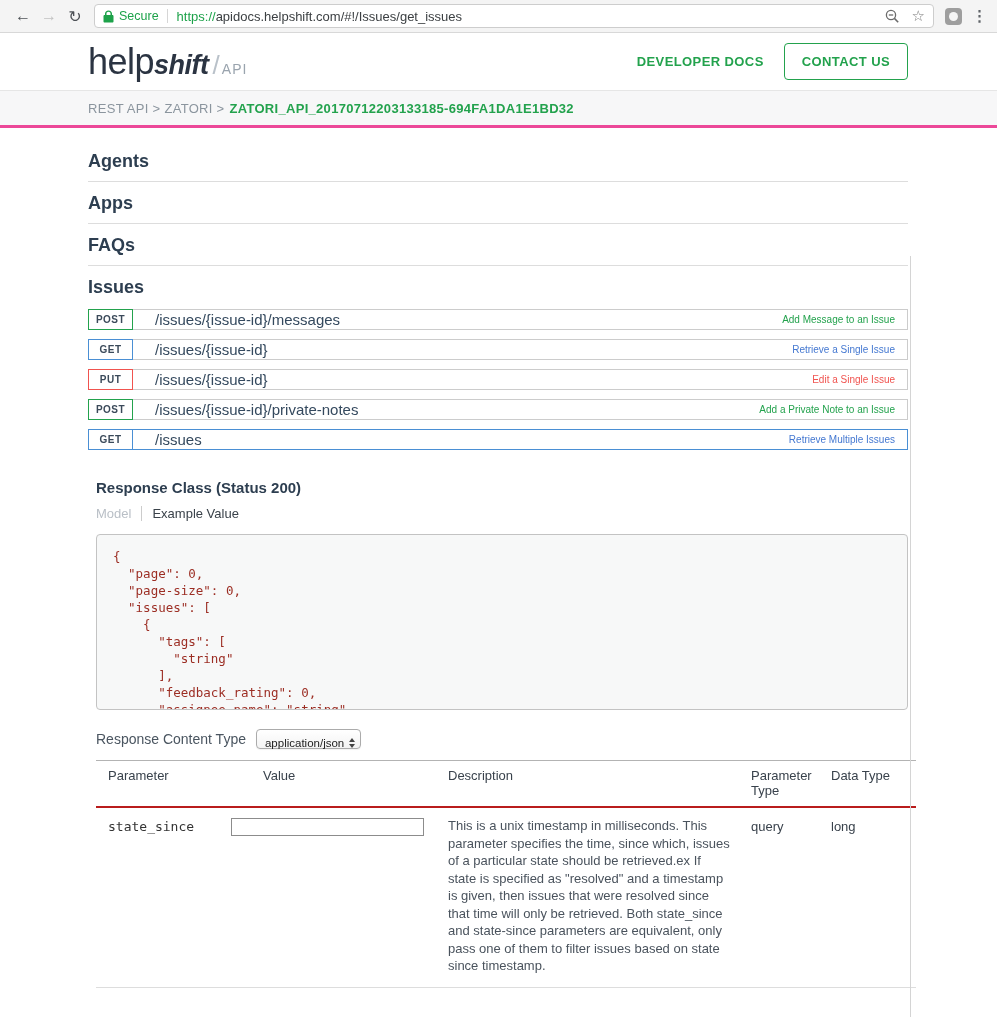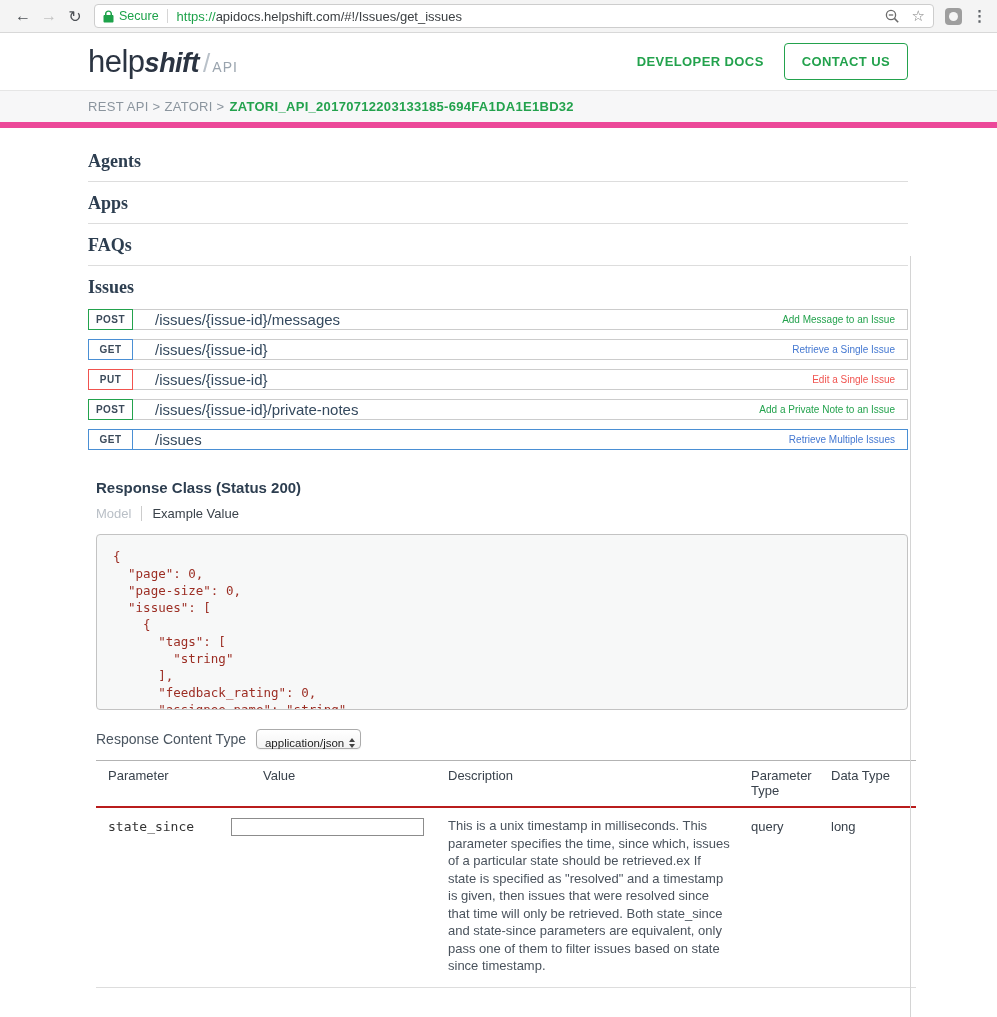--- a/index.html
+++ b/index.html
@@ -24,44 +24,44 @@
     position:relative; margin-left:2px; cursor:pointer; }
   .ext-icon::after { content:""; position:absolute; left:4px; top:4px; width:9px;
     height:9px; border-radius:50%; background:#f5f5f5; }
   .dots-icon { font-size:15px; color:#5f6368; margin-left:10px; letter-spacing:0;
     cursor:pointer; font-weight:bold; }
 
   
   .site-header { height:58px; background:#fff; border-bottom:1px solid #e6e6e6;
     display:flex; align-items:center; padding:0 89px 0 88px; }
   .logo { display:flex; align-items:baseline; cursor:pointer; }
-  .logo-help { font-size:31px; font-weight:400; color:#2b3442; letter-spacing:-0.5px; }
+  .logo-help { font-size:36px; font-weight:400; color:#2b3442; letter-spacing:-0.5px; }
   .logo-shift { font-size:27px; font-weight:700; font-style:italic; color:#2b3442; letter-spacing:-0.5px; }
   .logo-slash { font-size:26px; font-weight:300; color:#b9c1c9; margin:0 2px 0 4px; }
   .logo-api { font-size:14px; font-weight:400; color:#9aa4ae; letter-spacing:1px; }
   .header-right { margin-left:auto; display:flex; align-items:center; gap:20px; }
   .dev-docs-link { font-size:13px; font-weight:700; color:#23a24d; letter-spacing:0.4px;
     text-decoration:none; cursor:pointer; }
   .contact-btn { font-size:13px; font-weight:700; color:#23a24d; letter-spacing:0.4px;
     border:1px solid #23a24d; border-radius:4px; background:#fff; padding:10px 17px; cursor:pointer; }
 
   
-  .breadcrumb-bar { height:37px; background:#f7f7f8; border-bottom:6px solid #ec4899;
+  .breadcrumb-bar { height:37px; background:#f7f7f8; border-bottom:3px solid #ec4899;
     display:flex; align-items:center; padding:0 88px; font-size:13px; letter-spacing:0.3px; }
   .crumb-prefix { color:#8b959e; margin-right:5px; }
   .crumb-current { color:#23a24d; font-weight:700; cursor:pointer; }
 
   
   .content { padding:0 0 0 88px; position:relative; }
   .right-rule { position:absolute; left:910px; top:128px; width:1px; height:889px;
     background:#d4d4d4; }
 
   .section { width:820px; }
   .section.first { padding-top:23px; }
-  .section-title { font-size:18px; font-weight:700; color:#2d3e50;font-family:Liberation Serif, serif; }
+  .section-title { font-size:18px; font-weight:700; color:#2d3e50; }
   .section-rule { border:none; border-top:1px solid #ddd; margin:9px 0 11px 0; }
   .issues-section { padding-top:0; }
   .issues-title { margin-bottom:11px; }
 
   
   .endpoint-row { width:820px; height:21px; border:1px solid #ccc; background:#fff;
     display:flex; align-items:stretch; margin-bottom:9px; cursor:pointer; }
   .endpoint-row.active { border-color:#4a8fd4; }
   .method-badge { width:45px; margin:-1px 0 -1px -1px; border:1px solid transparent;
     display:flex; align-items:center; justify-content:center; background:#fff;

